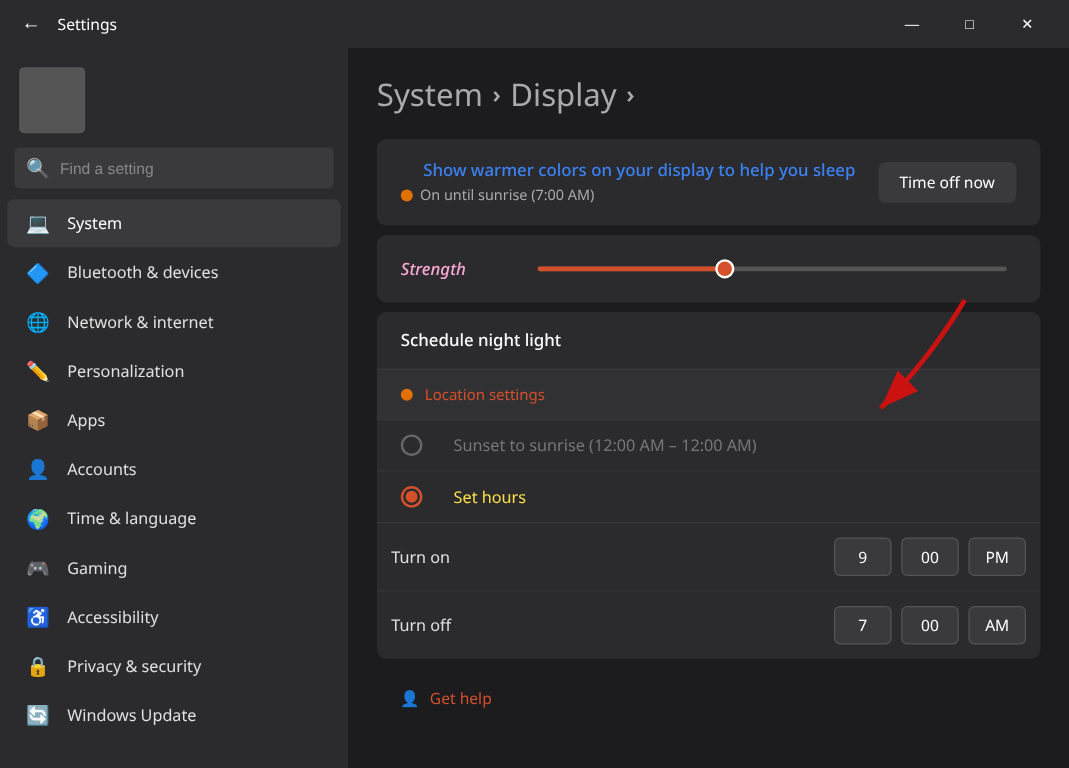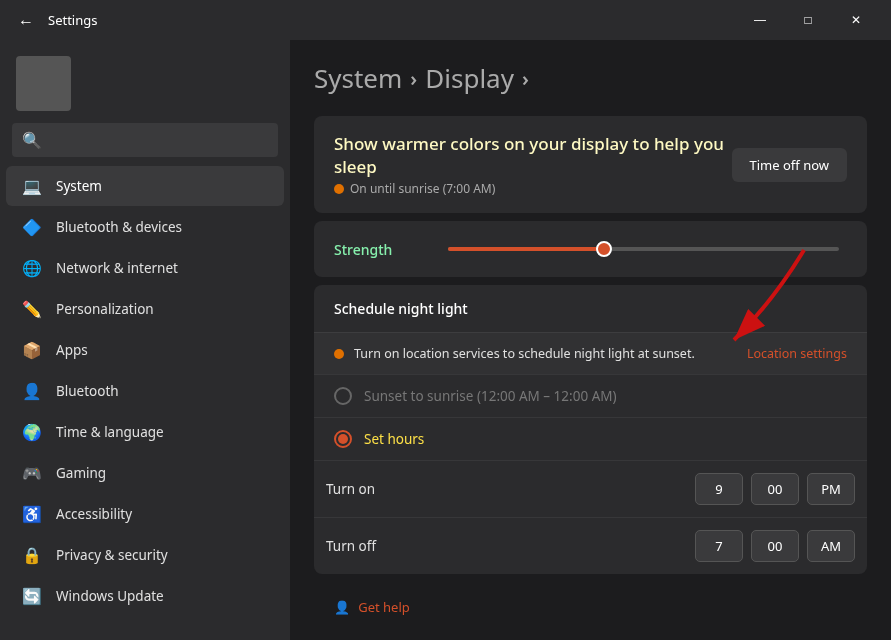--- a/index.html
+++ b/index.html
@@ -172,23 +172,24 @@
       display: flex;
       align-items: center;
       padding: 16px 20px;
       min-height: 72px;
     }
 
     .card-label-group {
       flex: 1;
     }
     .card-label {
-      font-size: 17px;
+      font-size: 14px;
       font-weight: 500;
-      color: #fef9c3;
+      color: #3b82f6;
+      text-align: center;
     }
     .card-sublabel {
       font-size: 12px;
       color: #aaa;
       margin-top: 2px;
       display: flex;
       align-items: center;
       gap: 6px;
     }
     .orange-dot {
@@ -216,22 +217,23 @@
     .slider-row {
       display: flex;
       align-items: center;
       padding: 16px 20px;
       gap: 16px;
       min-height: 56px;
     }
     .slider-label {
       font-size: 14px;
       font-weight: 500;
-      color: #86efac;
+      color: #f9a8d4;
       min-width: 90px;
+      font-style: italic;
     }
     .slider-track {
       flex: 1;
       height: 4px;
       background: #555;
       border-radius: 2px;
       position: relative;
       margin: 0 8px;
     }
     .slider-fill {
@@ -318,21 +320,21 @@
       font-size: 12.5px;
       cursor: pointer;
       white-space: nowrap;
     }
 
     
     .radio-option {
       display: flex;
       align-items: center;
       padding: 12px 20px;
-      gap: 12px;
+      gap: 26px;
       border-top: 1px solid rgba(255,255,255,0.06);
     }
     .radio-circle {
       width: 18px;
       height: 18px;
       border-radius: 50%;
       border: 2px solid #666;
       flex-shrink: 0;
       display: flex;
       align-items: center;
@@ -425,20 +427,21 @@
 </div>
 
 <div class="main-layout">
 
   <div class="sidebar">
     <div class="user-avatar">
       <div class="avatar-box"></div>
     </div>
     <div class="search-box">
       <span>🔍</span>
+      <input class="search-input" type="text" placeholder="Find a setting" style="">
     </div>
     <nav class="sidebar-nav">
 
     <div class="nav-item active">
           <span class="nav-icon">💻</span>
           <span>System</span>
         </div>
         <div class="nav-item">
           <span class="nav-icon">🔷</span>
           <span>Bluetooth &amp; devices</span>
@@ -450,21 +453,21 @@
         <div class="nav-item">
           <span class="nav-icon">✏️</span>
           <span>Personalization</span>
         </div>
         <div class="nav-item">
           <span class="nav-icon">📦</span>
           <span>Apps</span>
         </div>
         <div class="nav-item">
           <span class="nav-icon">👤</span>
-          <span>Bluetooth</span>
+          <span>Accounts</span>
         </div>
         <div class="nav-item">
           <span class="nav-icon">🌍</span>
           <span>Time &amp; language</span>
         </div>
         <div class="nav-item">
           <span class="nav-icon">🎮</span>
           <span>Gaming</span>
         </div>
         <div class="nav-item">
@@ -518,21 +521,20 @@
       </div>
 
       <div class="card">
 
         <div class="schedule-header">
           <span class="schedule-label">Schedule night light</span>
         </div>
 
         <div class="location-warning">
           <span class="orange-dot"></span>
-          <span class="warning-text">Turn on location services to schedule night light at sunset.</span>
           <span class="location-link">Location settings</span>
         </div>
 
         <div class="radio-option">
           <div class="radio-circle"></div>
           <span class="radio-text dim">Sunset to sunrise (12:00 AM – 12:00 AM)</span>
         </div>
 
         <div class="radio-option">
           <div class="radio-circle filled">

